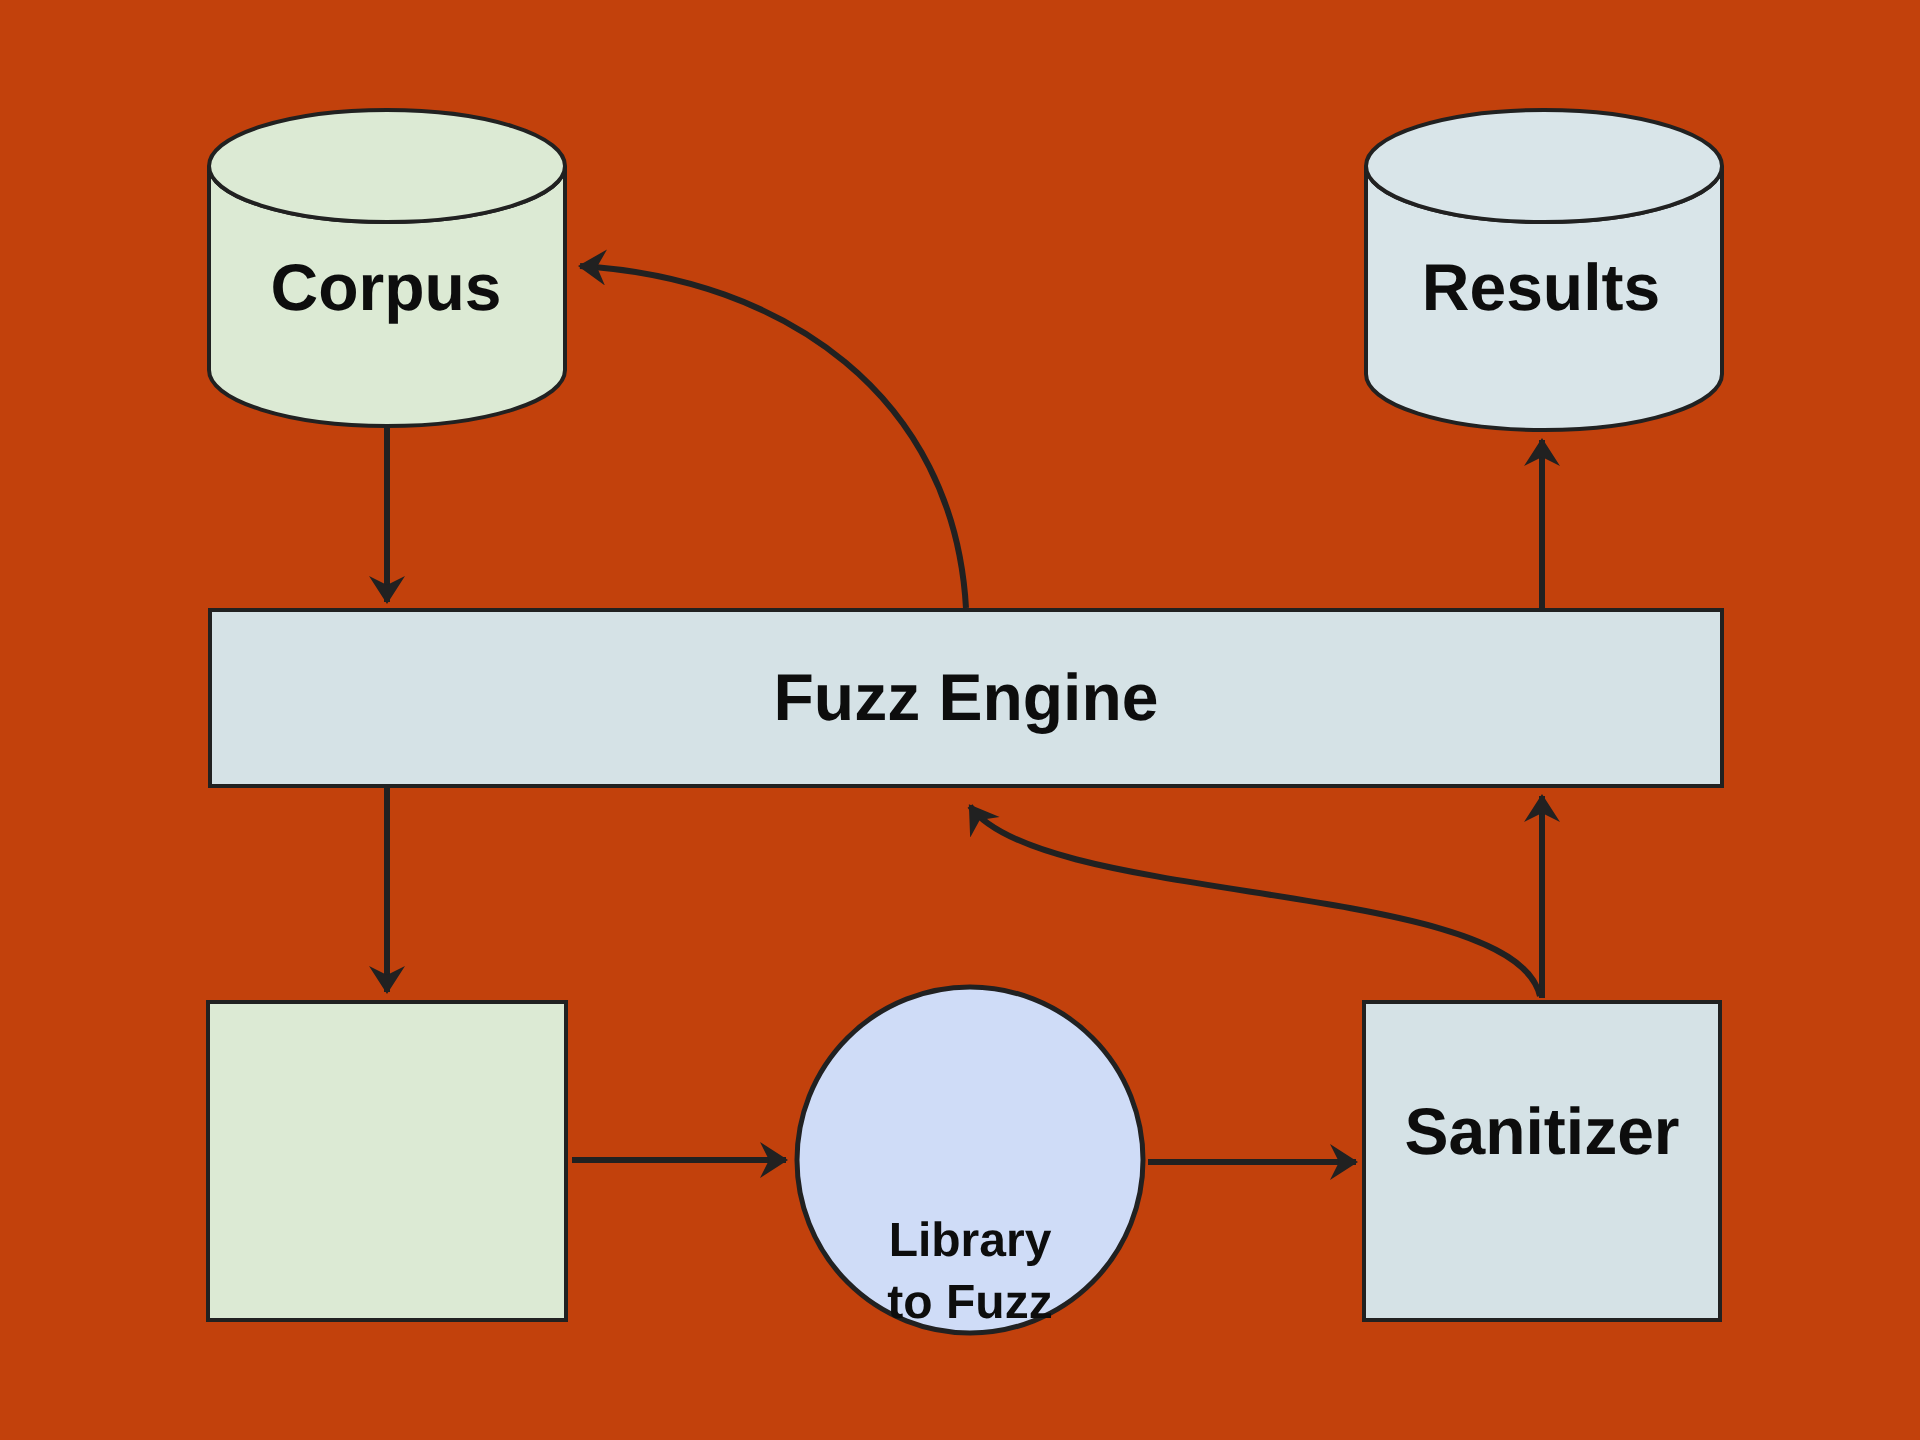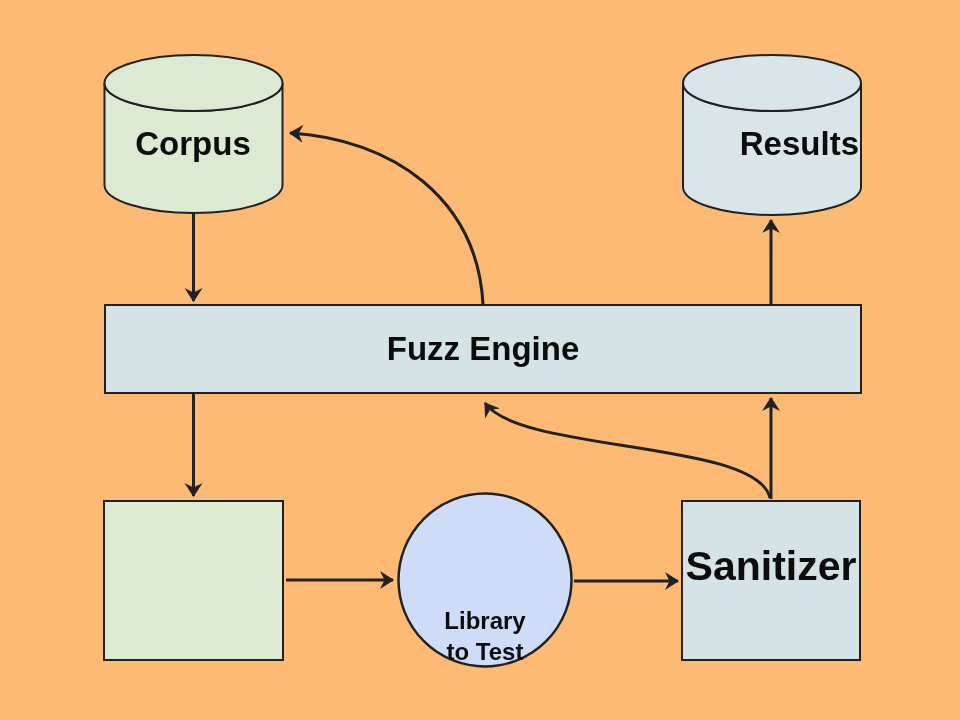--- a/index.html
+++ b/index.html
@@ -1,41 +1,41 @@
 <!DOCTYPE html>
 <html><head>
 <meta charset="utf-8">
 <style>
   html, body { margin: 0; padding: 0; background: #000; }
   .canvas {
     position: relative;
     width: 960px;
     height: 720px;
-    background: #fdba74;
+    background: #c2410c;
     overflow: hidden;
     font-family: "Liberation Sans", sans-serif;
   }
   .canvas svg { position: absolute; left: 0; top: 0; }
   .lbl {
     position: absolute;
     display: flex;
     flex-direction: column;
     align-items: center;
     justify-content: center;
     text-align: center;
     font-weight: bold;
     color: #0d0d0d;
     pointer-events: none;
   }
   .lbl-corpus   { left:103px; top:60px;  width:180px; height:150px; font-size:33px; padding-top:18px; box-sizing:border-box; }
-  .lbl-results  { left:682px; top:60px;  width:177px; height:150px; font-size:33px; padding-top:18px; box-sizing:border-box;align-items:flex-end; }
+  .lbl-results  { left:682px; top:60px;  width:177px; height:150px; font-size:33px; padding-top:18px; box-sizing:border-box; }
   .lbl-engine   { left:105px; top:305px; width:756px; height:88px;  font-size:33px;border-radius:14px; }
   .lbl-target   { left:103px; top:500px; width:180px; height:160px; font-size:31px; line-height:40px; }
   .lbl-library  { left:398px; top:493px; width:174px; height:174px; font-size:24px; line-height:31px;justify-content:flex-end; }
-  .lbl-sanitizer{ left:682px; top:500px; width:178px; height:132px; font-size:41px; }
+  .lbl-sanitizer{ left:682px; top:500px; width:178px; height:132px; font-size:33px; }
 </style>
 </head>
 <body>
 
 <div class="canvas">
 
   <svg width="960" height="720" viewBox="0 0 960 720">
     <defs>
       <marker id="arrowhead" markerUnits="userSpaceOnUse" markerWidth="16" markerHeight="19" refX="13" refY="9" orient="auto">
         <path d="M 0 0 L 14 9 L 0 18 L 4.5 9 Z" fill="#212121"></path>
@@ -83,20 +83,20 @@
     <div>Results</div>
   </div>
 
   <div class="lbl lbl-engine">
     <div>Fuzz Engine</div>
   </div>
 
 
   <div class="lbl lbl-library">
     <div>Library</div>
-    <div>to Test</div>
+    <div>to Fuzz</div>
   </div>
 
   <div class="lbl lbl-sanitizer">
     <div>Sanitizer</div>
   </div>
 
 </div>
 
 </body></html>

